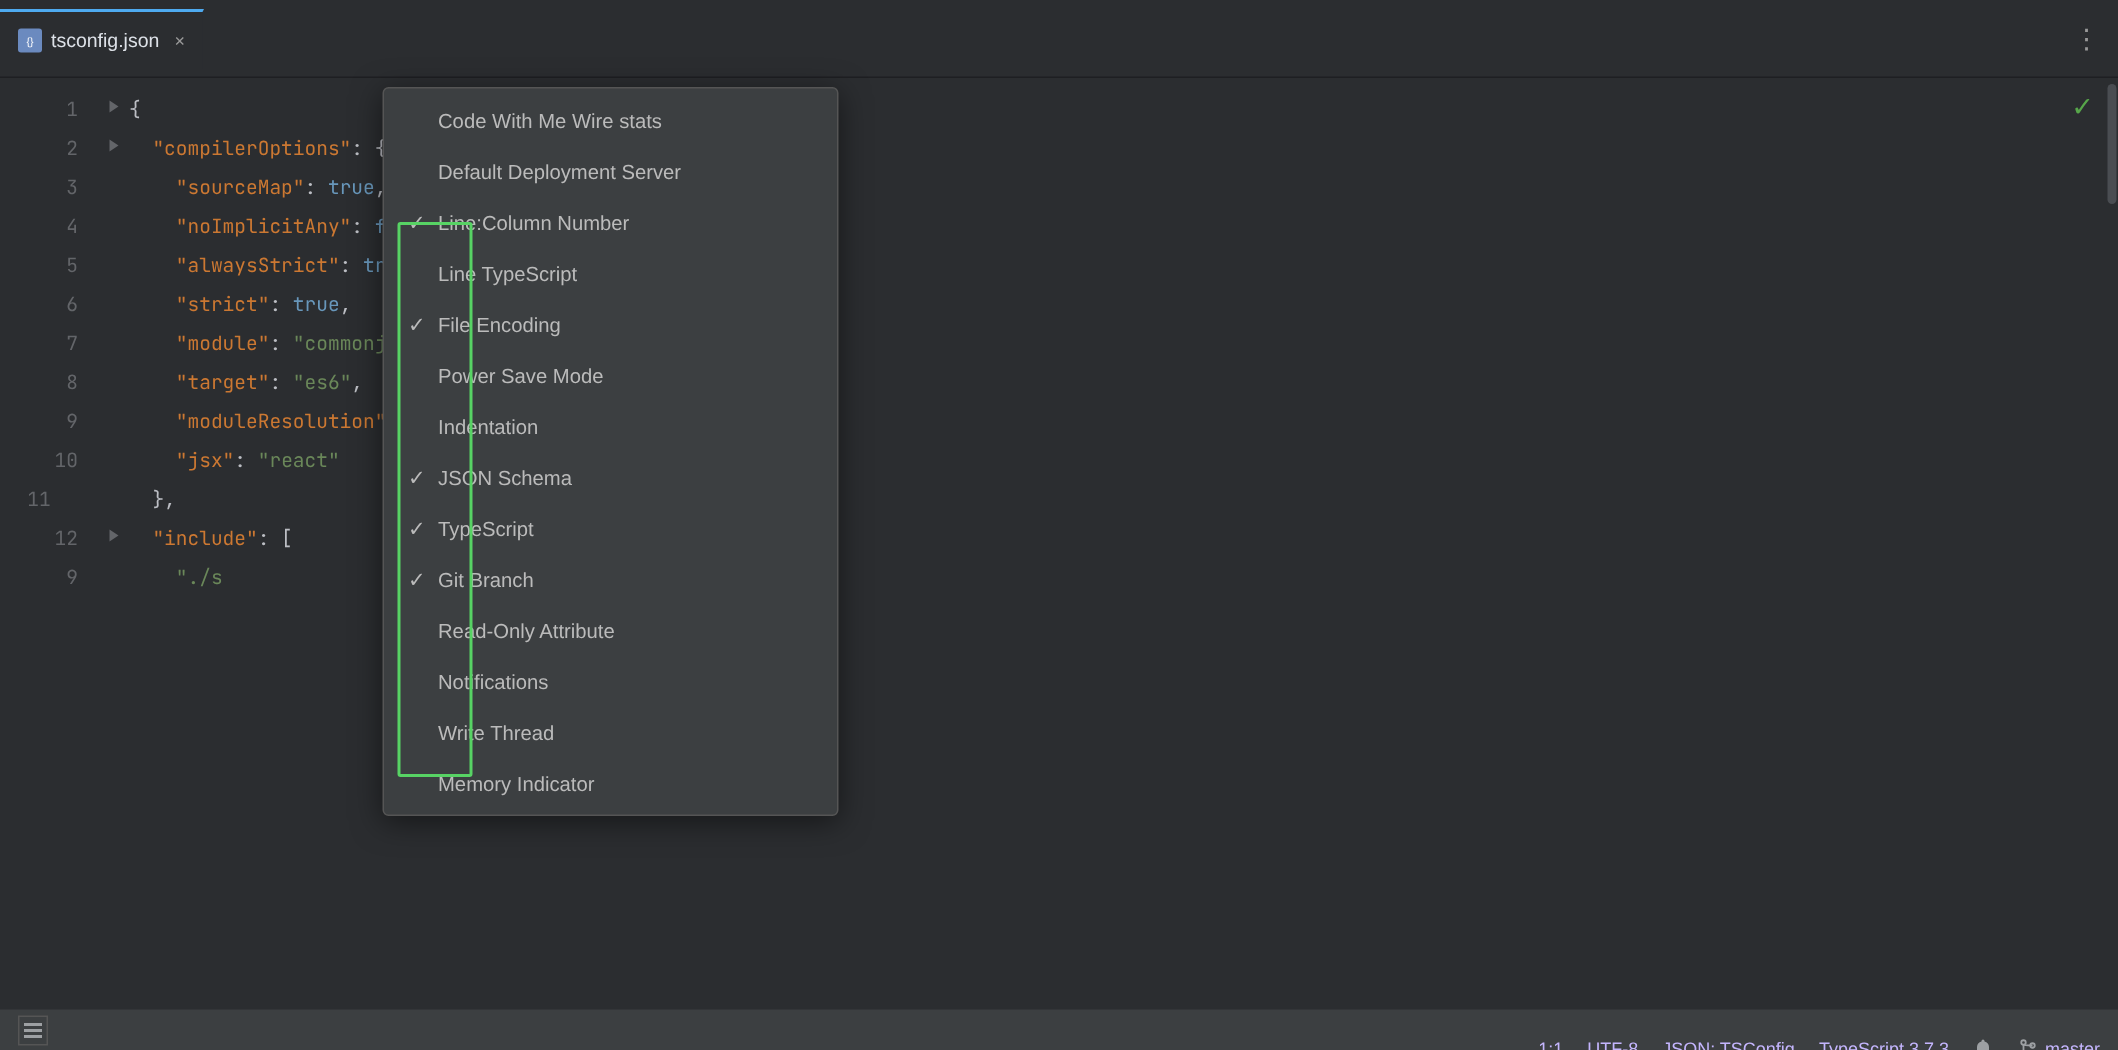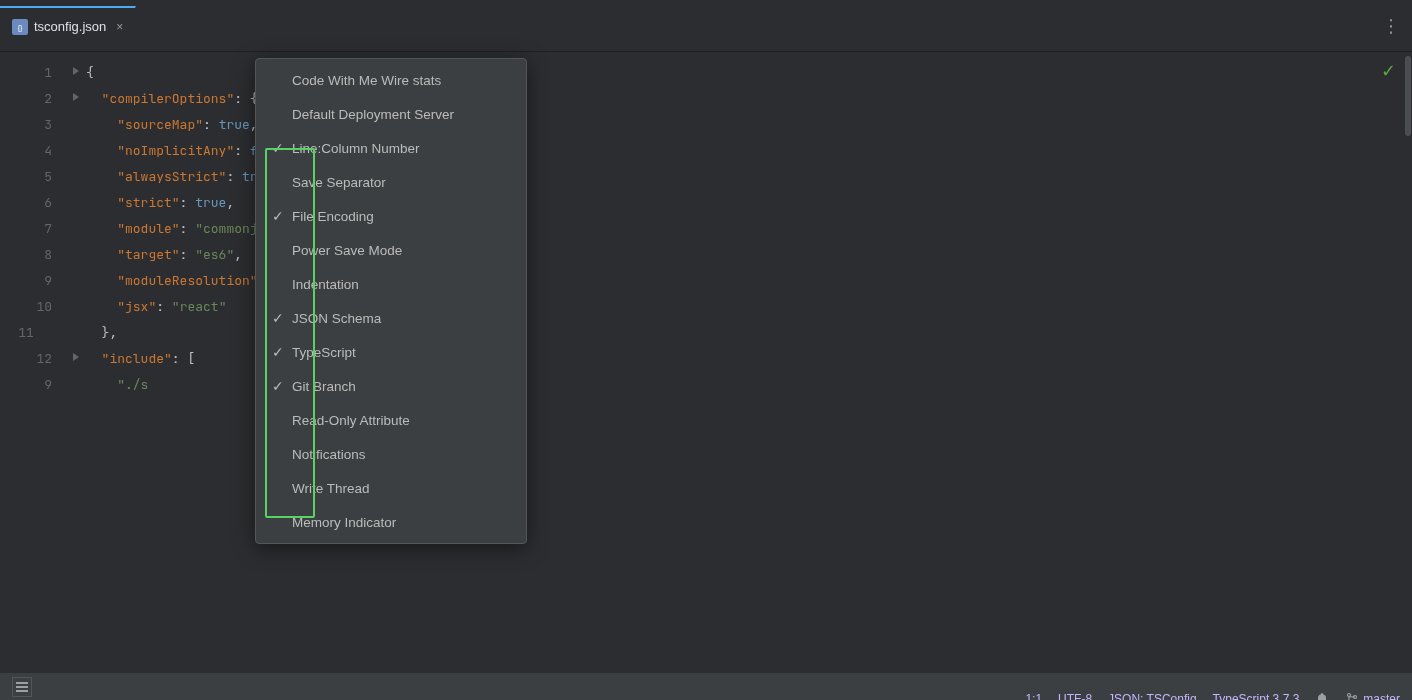--- a/index.html
+++ b/index.html
@@ -140,21 +140,21 @@
       right: 16px;
       color: #57a64a;
       font-size: 18px;
     }
 
     
     .context-menu {
       position: absolute;
       top: 58px;
       left: 255px;
-      width: 272px;
+      width: 304px;
       background: #3c3f41;
       border: 1px solid #555;
       border-radius: 4px;
       z-index: 100;
       padding: 4px 0;
       box-shadow: 0 4px 20px rgba(0,0,0,0.5);
     }
 
     .menu-item {
       display: flex;
@@ -350,21 +350,21 @@
     <div class="menu-item">
       <span class="menu-check"></span>
       <span class="menu-label">Default Deployment Server</span>
     </div>
     <div class="menu-item">
       <span class="menu-check">✓</span>
       <span class="menu-label">Line:Column Number</span>
     </div>
     <div class="menu-item">
       <span class="menu-check"></span>
-      <span class="menu-label">Save Separator</span>
+      <span class="menu-label">Line TypeScript</span>
     </div>
     <div class="menu-item">
       <span class="menu-check">✓</span>
       <span class="menu-label">File Encoding</span>
     </div>
     <div class="menu-item">
       <span class="menu-check"></span>
       <span class="menu-label">Power Save Mode</span>
     </div>
     <div class="menu-item">

